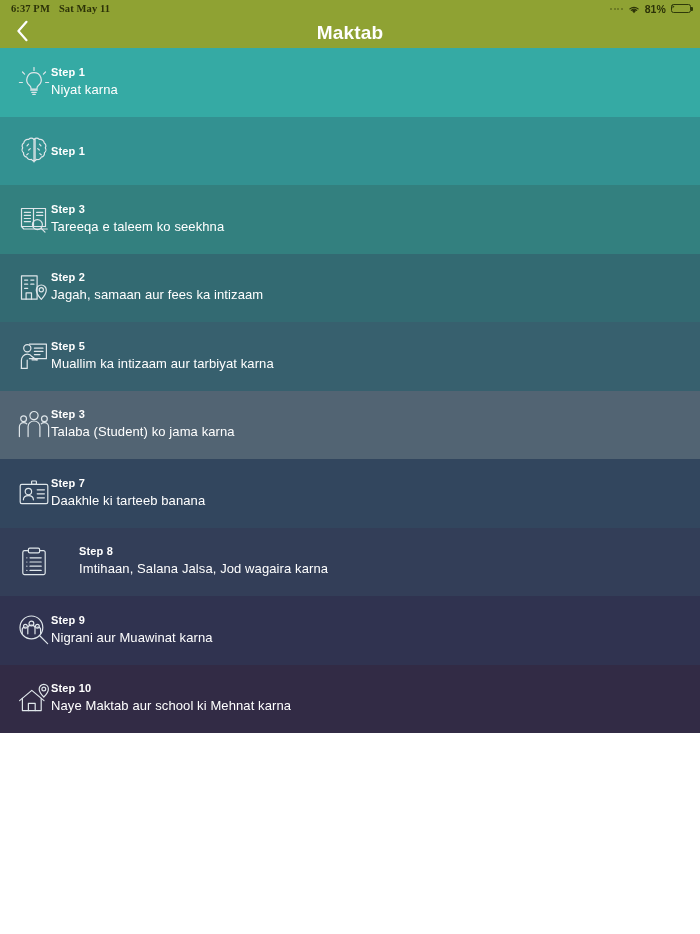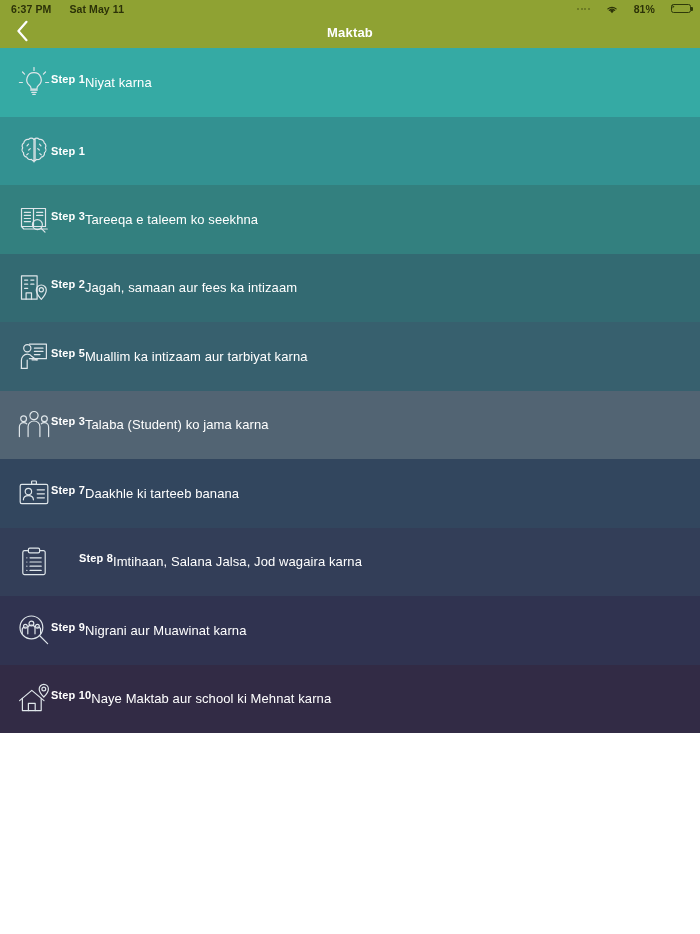--- a/index.html
+++ b/index.html
@@ -12,22 +12,22 @@
   .screen{position:relative;width:700px;height:934px;background:#ffffff;}
 
   
   .statusbar{
     position:relative;height:17px;background:#8fa233;
     display:flex;align-items:center;
     padding:0 9px 0 11px;box-sizing:border-box;
     color:#2c3208;font-size:10.5px;font-weight:bold;
     letter-spacing:.1px;
   }
-  .sb-left{display:flex;align-items:flex-start;gap:18px;}
-  .sb-right{margin-left:auto;display:flex;align-items:center;gap:16px;}
+  .sb-left{display:flex;align-items:flex-start;gap:9px;font-family:Liberation Serif, serif;}
+  .sb-right{margin-left:auto;display:flex;align-items:center;gap:5px;}
   .sb-dots{display:flex;align-items:flex-end;gap:1.5px;opacity:.45;}
   .sb-dots i{display:block;width:2px;height:2px;border-radius:50%;background:#2c3208;}
   .wifi-ic{width:12px;height:9px;position:relative;display:block;}
   .batt{
     width:20px;height:9.5px;border:1px solid #2f3a0a;border-radius:2.5px;
     position:relative;box-sizing:border-box;padding:1px;
   }
   .batt::after{
     content:"";position:absolute;right:-3px;top:2.6px;width:1.6px;height:3.6px;
     background:#2f3a0a;border-radius:0 1px 1px 0;
@@ -41,37 +41,37 @@
   
   .navbar{
     position:relative;height:31px;background:#8fa233;
     display:flex;align-items:center;justify-content:center;
   }
   .nav-back{
     position:absolute;left:0;top:0;height:31px;width:44px;
     display:flex;align-items:center;justify-content:center;cursor:pointer;
   }
   .nav-title{
-    color:#ffffff;font-size:13px;font-weight:bold;letter-spacing:.2px;
+    color:#ffffff;font-size:19px;font-weight:bold;letter-spacing:.2px;
   }
 
   
   .steplist{position:relative;width:700px;}
   .step-row{
     position:relative;display:flex;align-items:center;
     height:68.5px;box-sizing:border-box;padding:0 14px;
     cursor:pointer;
   }
   .step-icon{
     width:40px;min-width:40px;height:40px;
     display:flex;align-items:center;justify-content:center;
     margin-right:0px;
   }
   .step-icon svg{display:block;}
-  .step-text{display:flex;justify-content:center;margin-left:-3px;}
+  .step-text{display:flex;flex-direction:column;justify-content:center;margin-left:-3px;}
   .step-label{
     color:#ffffff;font-size:11px;font-weight:bold;line-height:14px;
     letter-spacing:.15px;
   }
   .step-title{
     color:#ffffff;font-size:13px;font-weight:normal;line-height:20px;
     letter-spacing:.1px;margin-top:1px;
   }
   .below{background:#ffffff;height:202px;width:700px;}
 </style>

